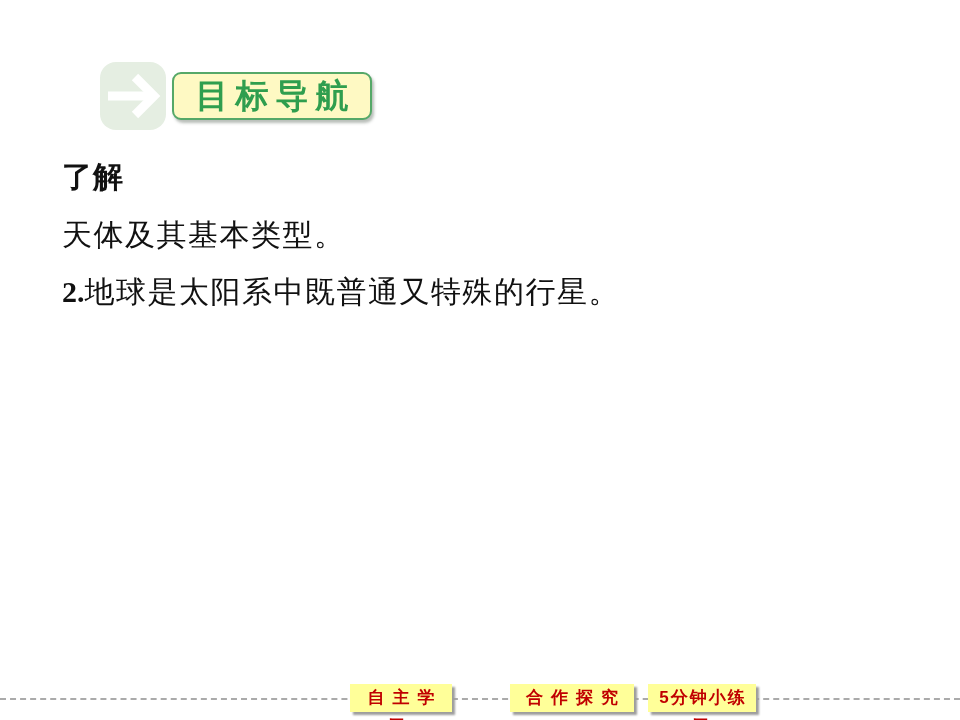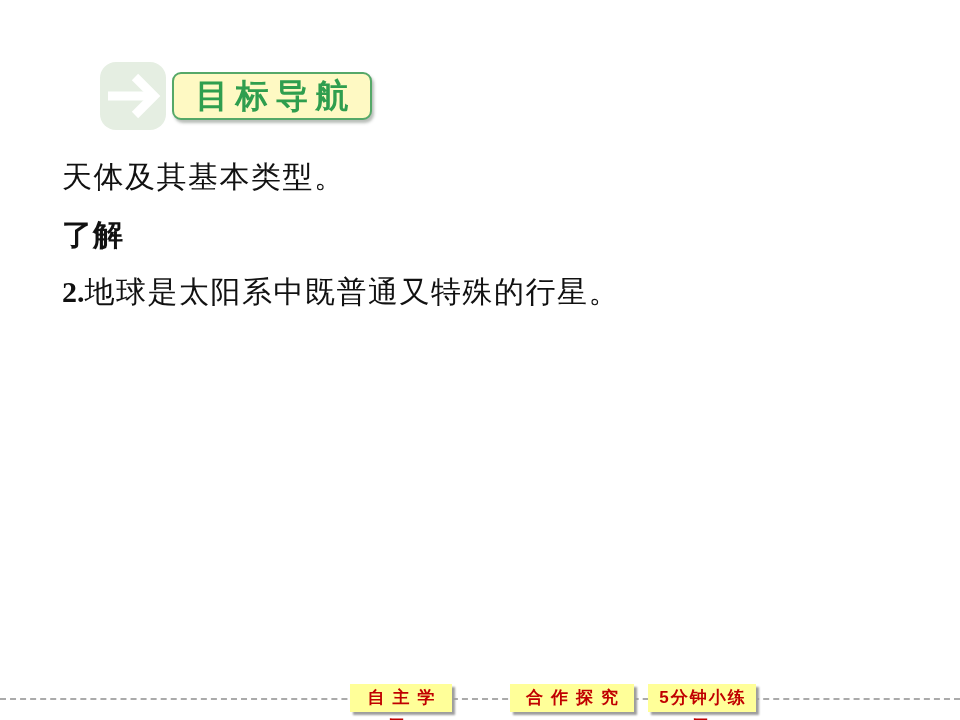--- a/index.html
+++ b/index.html
@@ -121,22 +121,22 @@
       <rect x="0" y="0" width="66" height="68" rx="16" fill="#e5eee2"></rect>
       <line x1="8" y1="34" x2="50" y2="34" stroke="#ffffff" stroke-width="9"></line>
       <polyline points="35,15 54,34 35,53" fill="none" stroke="#ffffff" stroke-width="9"></polyline>
     </svg>
     <div class="badge-box">
       <span>目标导航</span>
     </div>
   </div>
 
   <div class="content">
+    <div class="line heading">了解</div>
     <div class="line body">天体及其基本类型。</div>
-    <div class="line heading">了解</div>
     <div class="line body"><span class="num">2.</span><span>地球是太阳系中既普通又特殊的行星。</span></div>
   </div>
 
   <div class="footer-dash"></div>
   <button class="footer-btn btn-1">自主学习</button>
   <button class="footer-btn btn-2">合作探究</button>
   <button class="footer-btn btn-3">5分钟小练习</button>
   <button class="footer-btn btn-4">备课参考</button>
 
 </div>

